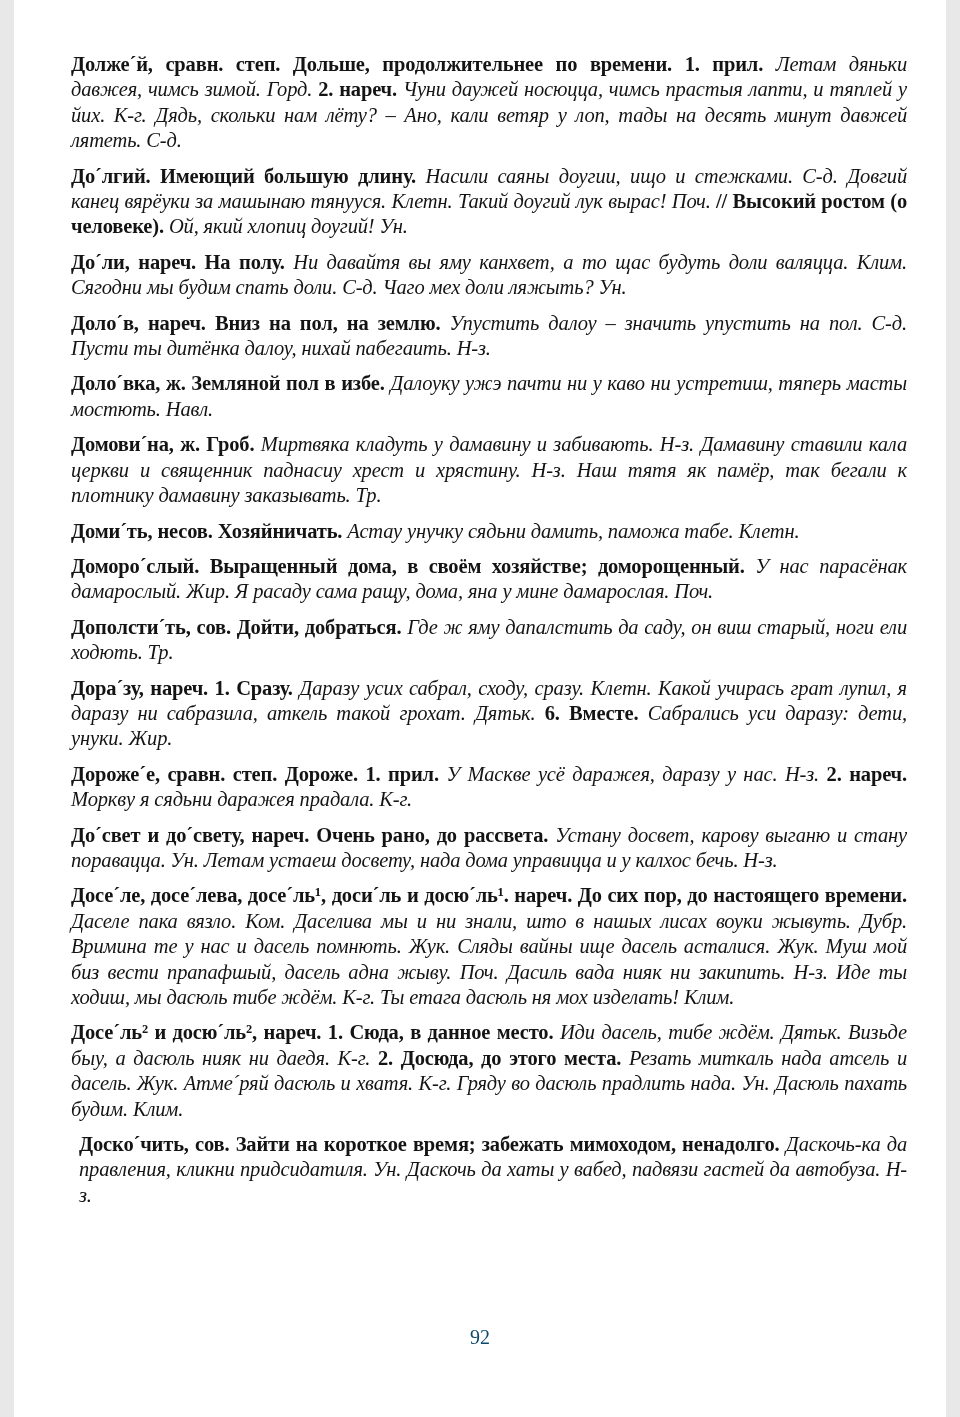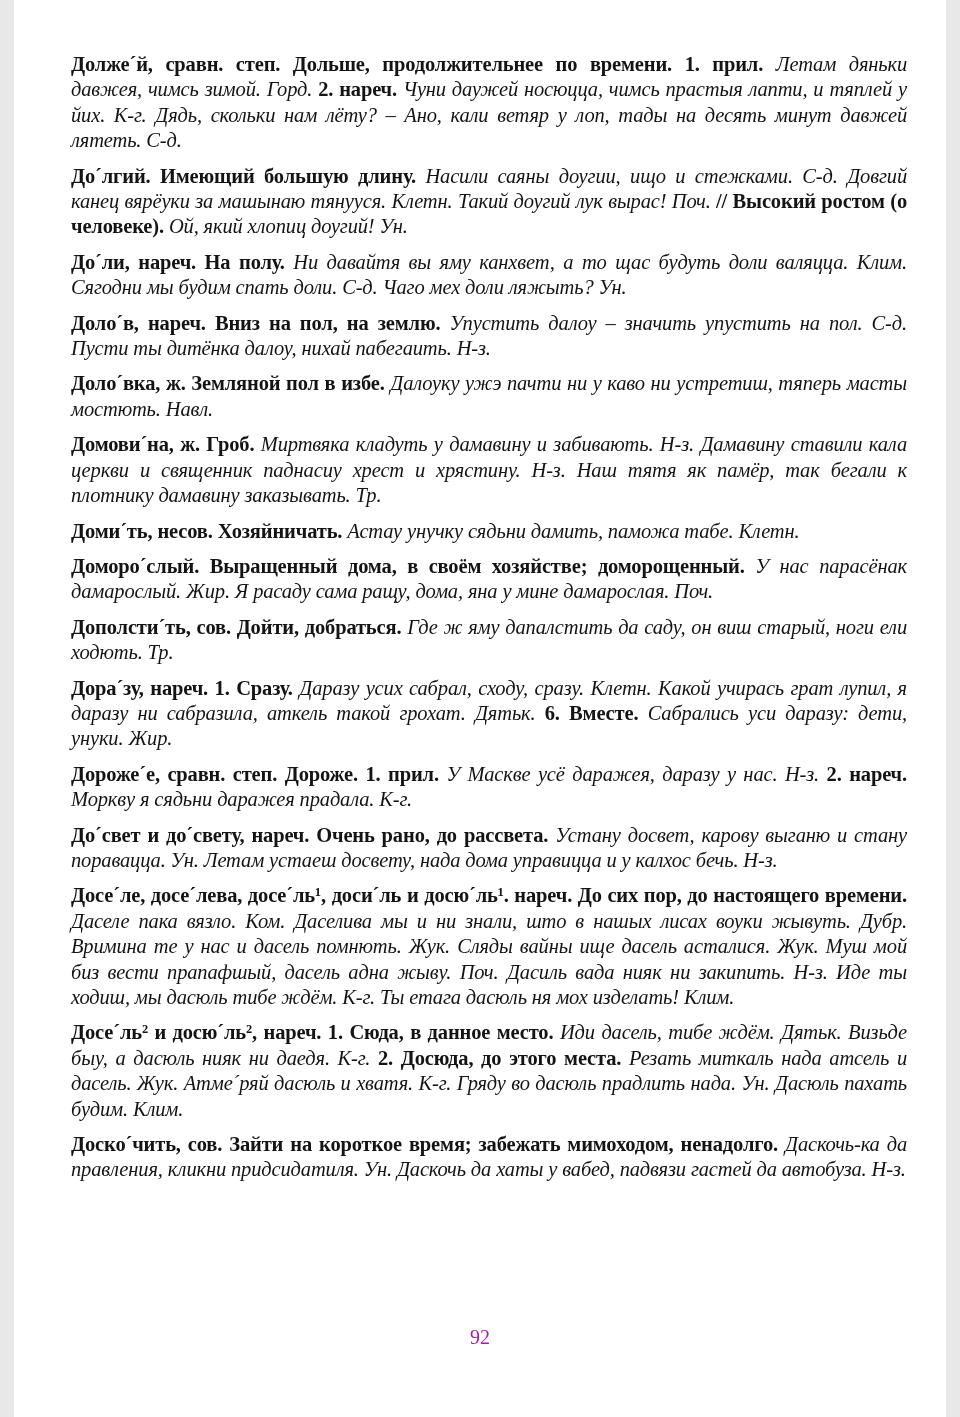--- a/index.html
+++ b/index.html
@@ -19,32 +19,32 @@
     width: 836px;
   }
   .entry {
     margin: 0 0 10px 0;
     font-family: "Liberation Serif", serif;
     font-size: 20.5px;
     line-height: 25.4px;
     text-align: justify;
     letter-spacing: -0.15px;
   }
-  .entry:last-child { margin-bottom: 0; }
+  .entry:last-child { margin-bottom: 0; margin-left: 8px; }
   .b { font-weight: 700; }
   .i { font-style: italic; }
   .footer {
     position: absolute;
     left: 0;
     top: 1326px;
     width: 100%;
     text-align: center;
     font-family: "Liberation Serif", serif;
     font-size: 20px;
-    color: #a21caf;
+    color: #0c4a6e;
   }
 </style>
 </head>
 <body>
 
 <div class="page">
   <div class="content">
       <p class="entry"><span class="b">Долже´й, сравн. степ. Дольше, продолжительнее по времени. 1. прил. </span><span class="i">Летам дяньки давжея, чимсь зимой. Горд. </span><span class="b">2. нареч. </span><span class="i">Чуни даужей носюцца, чимсь прастыя лапти, и тяплей у йих. К-г. Дядь, скольки нам лёту? – Ано, кали ветяр у лоп, тады на десять минут давжей лятеть. С-д.</span></p>
       <p class="entry"><span class="b">До´лгий. Имеющий большую длину. </span><span class="i">Насили саяны доугии, ищо и стежками. С-д. Довгий канец вярёуки за машынаю тянууся. Клетн. Такий доугий лук вырас! Поч. </span><span class="b">// Высокий ростом (о человеке). </span><span class="i">Ой, який хлопиц доугий! Ун.</span></p>
       <p class="entry"><span class="b">До´ли, нареч. На полу. </span><span class="i">Ни давайтя вы яму канхвет, а то щас будуть доли валяцца. Клим. Сягодни мы будим спать доли. С-д. Чаго мех доли ляжыть? Ун.</span></p>

